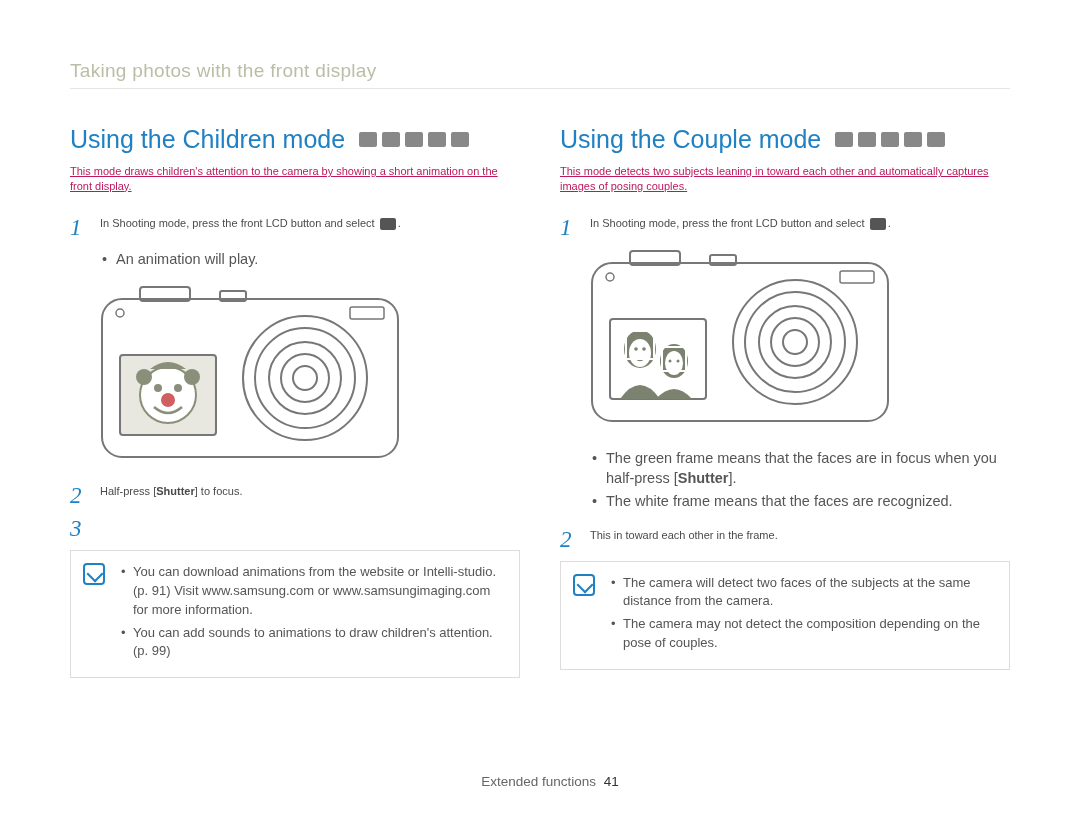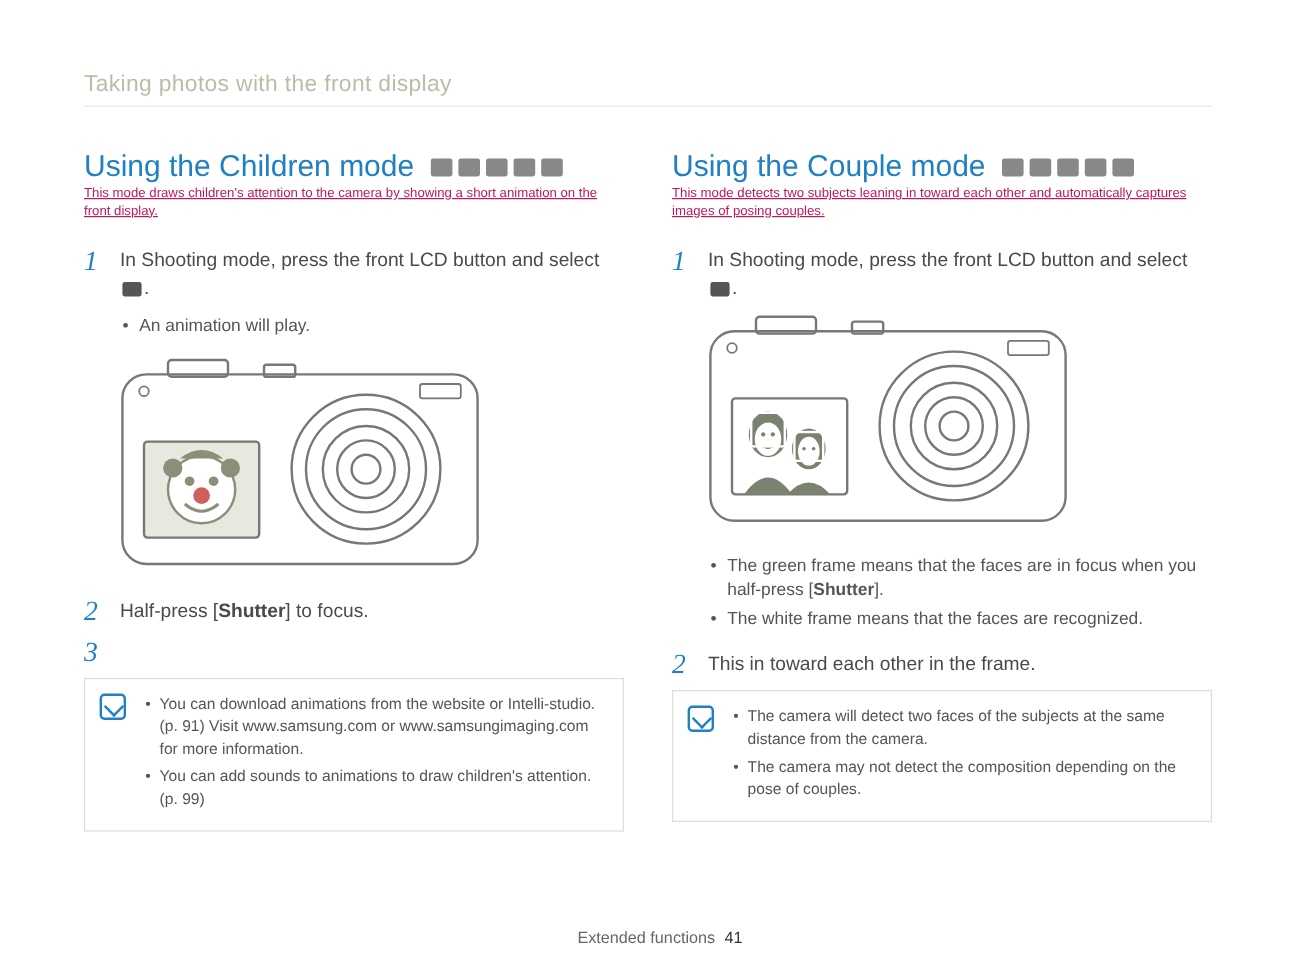--- a/index.html
+++ b/index.html
@@ -2,28 +2,28 @@
 <html><head>
 <meta charset="utf-8">
 <style>
   * { box-sizing: border-box; margin: 0; padding: 0; }
   html, body { width: 1080px; height: 815px; background: #fff; font-family: Arial, Helvetica, sans-serif; color: #4a4a4a; }
   .page { width: 1080px; height: 815px; position: relative; padding: 60px 70px 0 70px; }
   .breadcrumb { color: #b9bfa6; font-size: 19px; font-weight: 300; letter-spacing: 0.3px; margin-bottom: 6px; }
   .hr { height: 1px; background: #e6e6e6; margin-bottom: 36px; }
   .columns { display: flex; gap: 40px; }
   .col { flex: 1; }
-  .section-heading { display: flex; align-items: center; gap: 14px; }
+  .section-heading { display: flex; align-items: center; gap: 14px; margin-bottom: 10px; }
   .section-heading h2 { color: #1f80c3; font-size: 25px; font-weight: 400; }
   .mode-icons { display: flex; gap: 5px; }
   .mode-icons span { display: inline-block; width: 18px; height: 15px; background: #888; border-radius: 2px; }
   .intro { font-size: 11px; line-height: 1.35; color: #be185d; margin-bottom: 22px; text-decoration: underline; }
   .step { display: flex; gap: 14px; margin-bottom: 10px; }
   .step-num { color: #1f80c3; font-size: 23px; font-style: italic; font-weight: 400; line-height: 1; min-width: 16px; font-family: Georgia, 'Times New Roman', serif; }
-  .step-body { font-size: 16px; line-height: 1.45; color: #4a4a4a; }
+  .step-body { font-size: 11px; line-height: 1.45; color: #4a4a4a; }
   .step-body .bold { font-weight: 700; }
   .sub-bullets { list-style: none; padding-left: 32px; margin: 6px 0 16px 0; }
   .sub-bullets li { font-size: 14.5px; color: #555; position: relative; padding-left: 14px; margin-bottom: 3px; line-height: 1.4; }
   .sub-bullets li:before { content: "•"; position: absolute; left: 0; top: 0; }
   .camera-box { margin: 8px 0 20px 30px; }
   .note-box { border: 1px solid #dcdcdc; padding: 12px 14px 12px 50px; position: relative; font-size: 13px; color: #555; line-height: 1.45; margin-top: 10px; }
   .note-icon { position: absolute; left: 12px; top: 12px; width: 22px; height: 22px; border: 2px solid #1f80c3; border-radius: 4px; }
   .note-icon:after { content: ""; position: absolute; width: 10px; height: 10px; border-left: 2px solid #1f80c3; border-bottom: 2px solid #1f80c3; transform: rotate(-45deg); left: 4px; top: 3px; }
   .note-box ul { list-style: none; }
   .note-box li { position: relative; padding-left: 12px; margin-bottom: 4px; }

